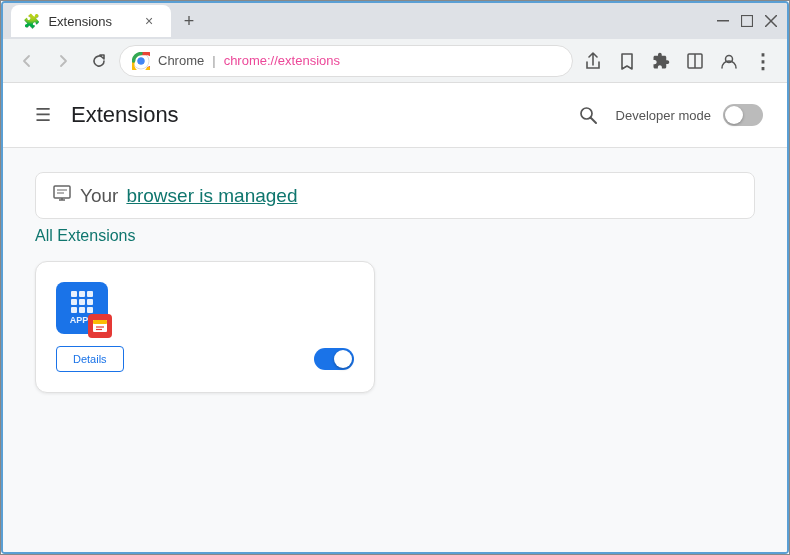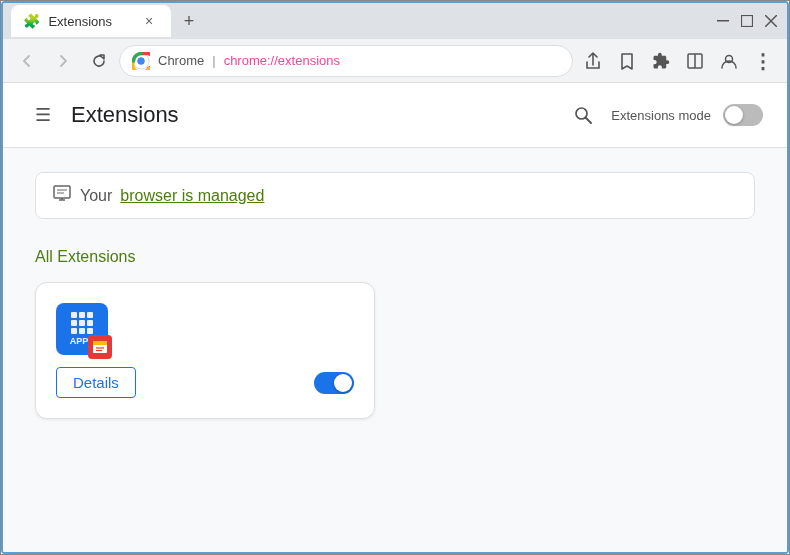--- a/index.html
+++ b/index.html
@@ -275,43 +275,43 @@
       position: relative;
       z-index: 1;
       background: #f8f9fa;
     }
 
     
     .managed-banner {
       display: flex;
       align-items: center;
       gap: 8px;
-      font-size: 16px;
-      color: #555;
-      margin-bottom: 29px;
+      font-size: 19px;
+      color: #555;
+      margin-bottom: 8px;
       background: #fff;
       padding: 10px 16px;
       border-radius: 8px;
       border: 1px solid #e0e0e0;
     }
     .managed-icon {
       font-size: 18px;
       color: #666;
     }
     .managed-link {
-      color: #4d7c0f;
+      color: #0f766e;
       text-decoration: underline;
       cursor: pointer;
     }
 
     
     .section-title {
       font-size: 16px;
       font-weight: 500;
-      color: #4d7c0f;
+      color: #0f766e;
       margin-bottom: 16px;
     }
 
     
     .extension-card {
       background: #fff;
       border: 1px solid #e0e0e0;
       border-radius: 12px;
       padding: 20px;
       width: 340px;
@@ -366,21 +366,21 @@
       display: flex;
       align-items: center;
       justify-content: space-between;
     }
     .details-btn {
       border: 1px solid #1a73e8;
       color: #1a73e8;
       background: #fff;
       border-radius: 4px;
       padding: 6px 16px;
-      font-size: 15px;
+      font-size: 11px;
       cursor: pointer;
       font-family: inherit;
     }
     .toggle-on {
       width: 40px;
       height: 22px;
       background: #1a73e8;
       border-radius: 11px;
       position: relative;
       cursor: pointer;
@@ -530,21 +530,21 @@
       <div class="extensions-header">
         <div class="hamburger-btn">☰</div>
         <div class="extensions-title">Extensions</div>
         <div class="developer-mode">
           <div class="search-icon-btn">
             <svg width="20" height="20" viewBox="0 0 20 20">
                 <circle cx="8.5" cy="8.5" r="5.5" fill="none" stroke="#555" stroke-width="1.7"></circle>
                 <line x1="12.5" y1="12.5" x2="18" y2="18" stroke="#555" stroke-width="2" stroke-linecap="round"></line>
               </svg>
           </div>
-          <span>Extensions mode</span>
+          <span>Developer mode</span>
           <div class="toggle off"></div>
         </div>
       </div>
 
       <div class="extensions-content">
 
         <div class="managed-banner">
           <span class="managed-icon">
             <svg width="20" height="20" viewBox="0 0 20 20">
                 <rect x="2" y="3" width="16" height="12" rx="1" fill="none" stroke="#666" stroke-width="1.5"></rect>

